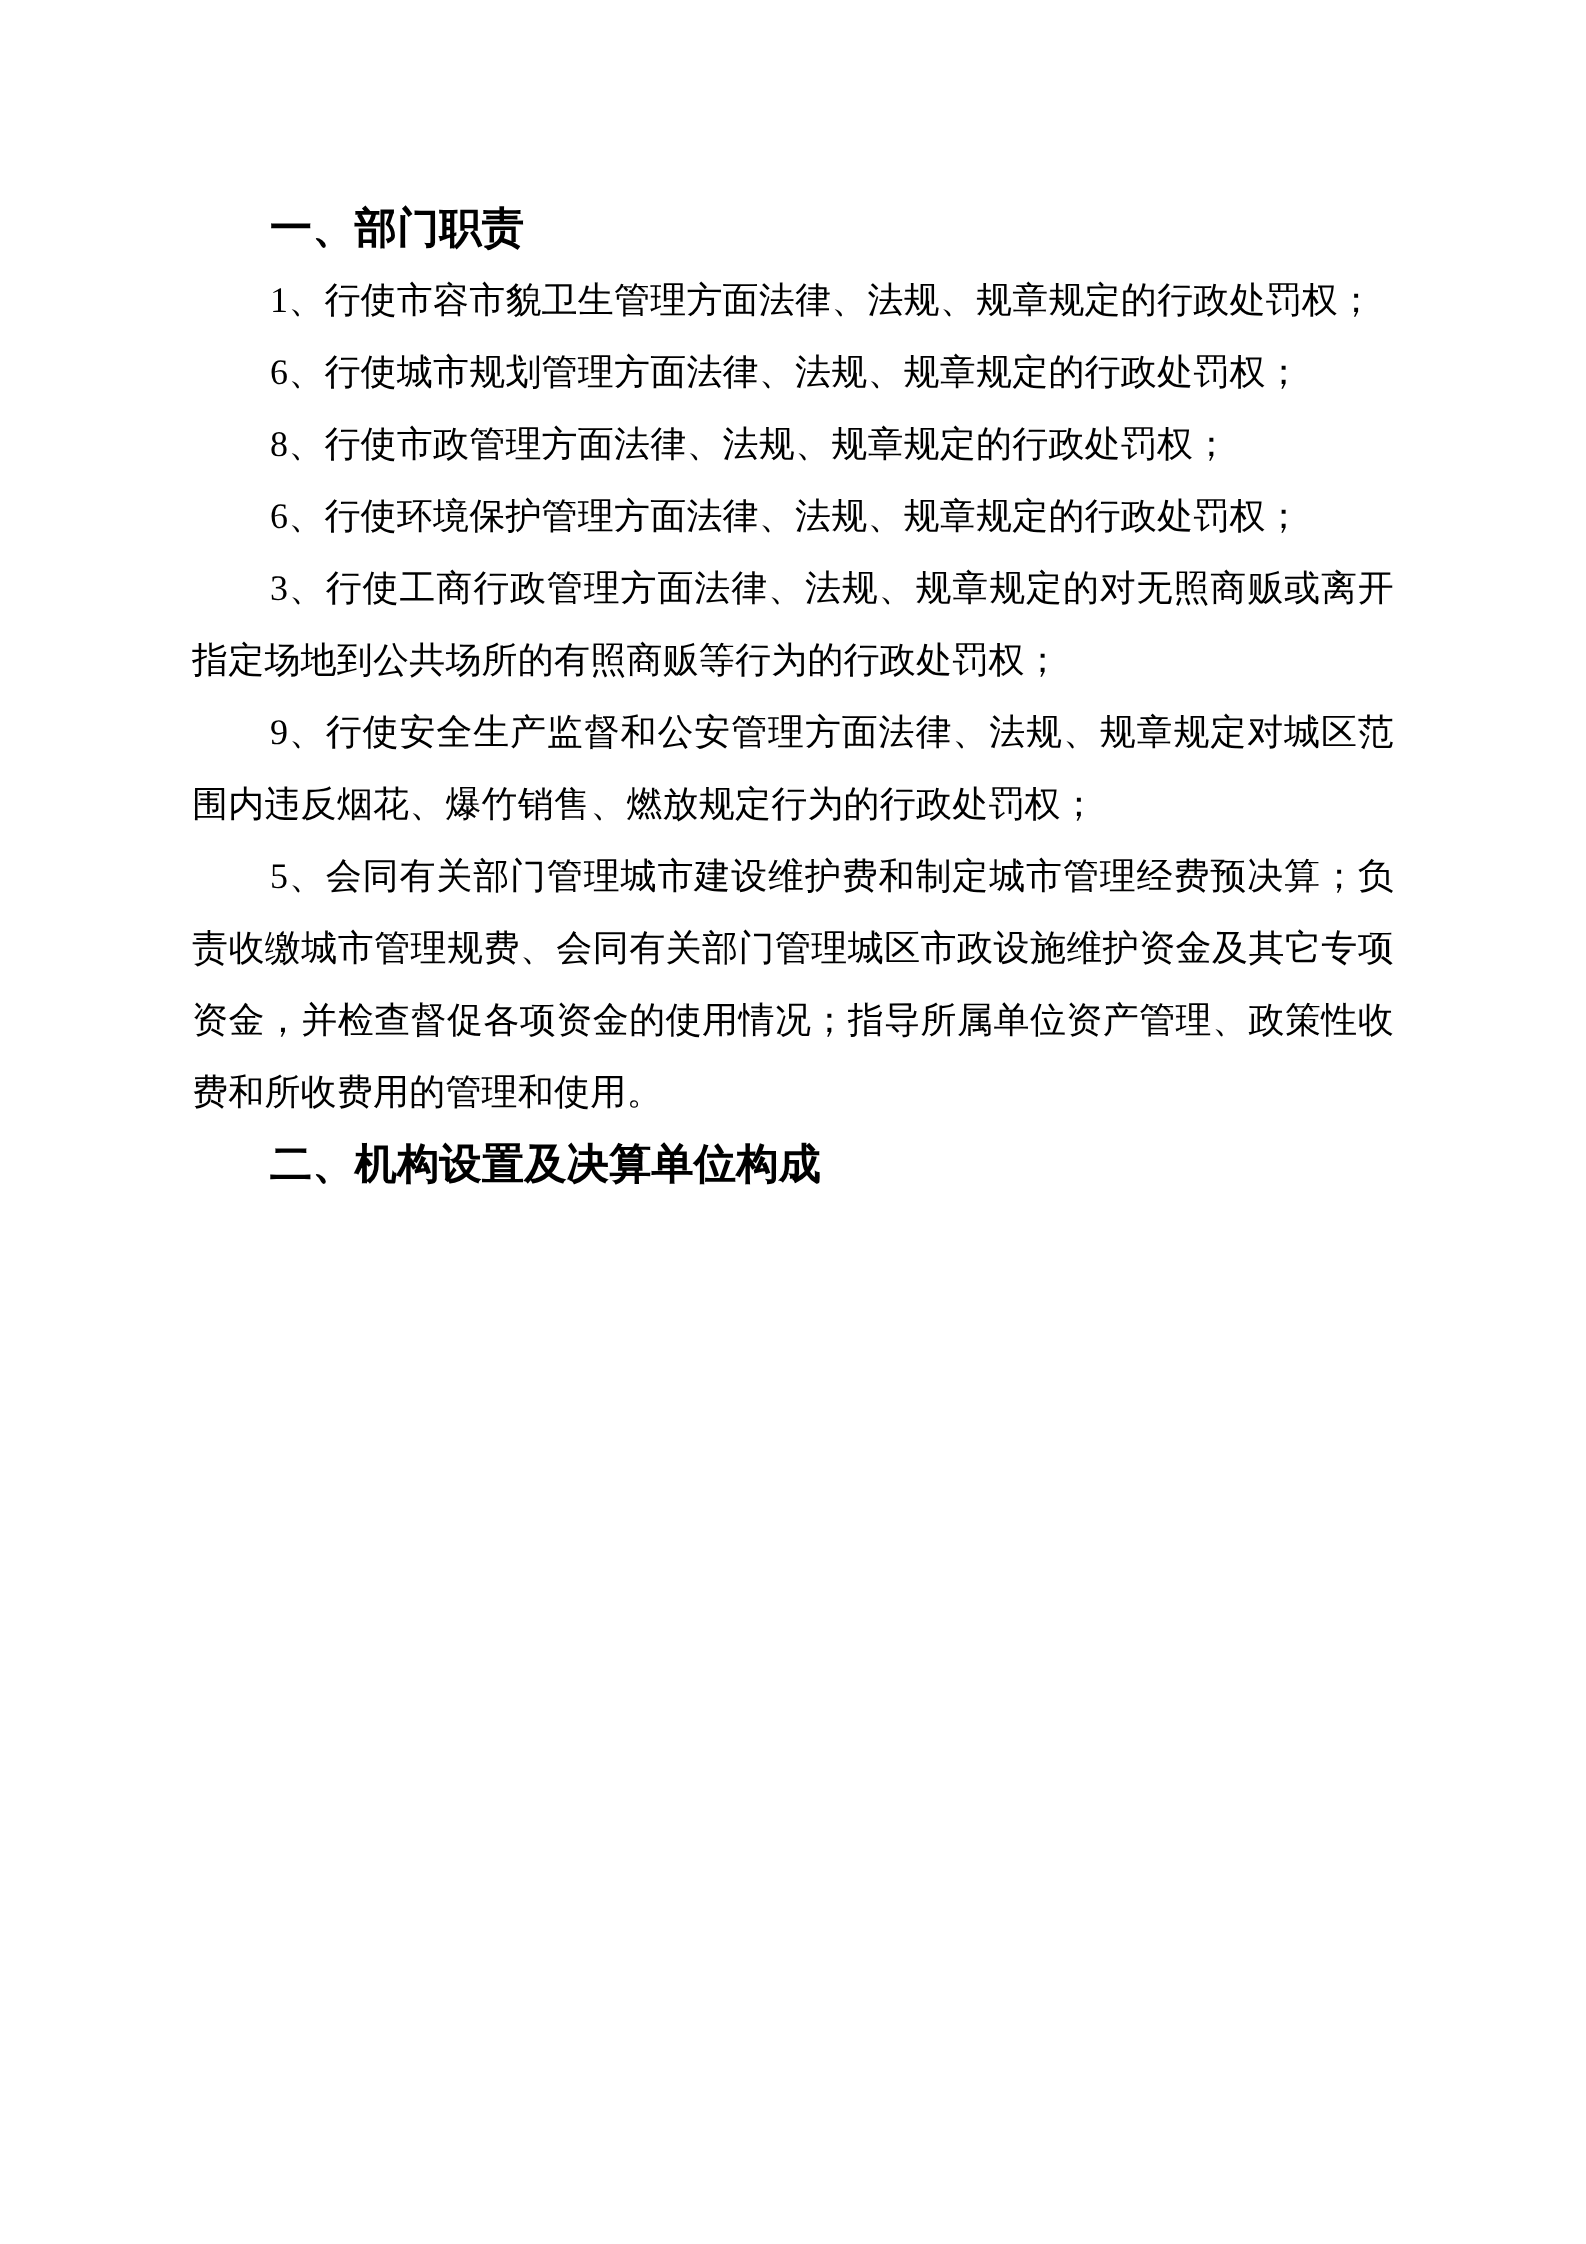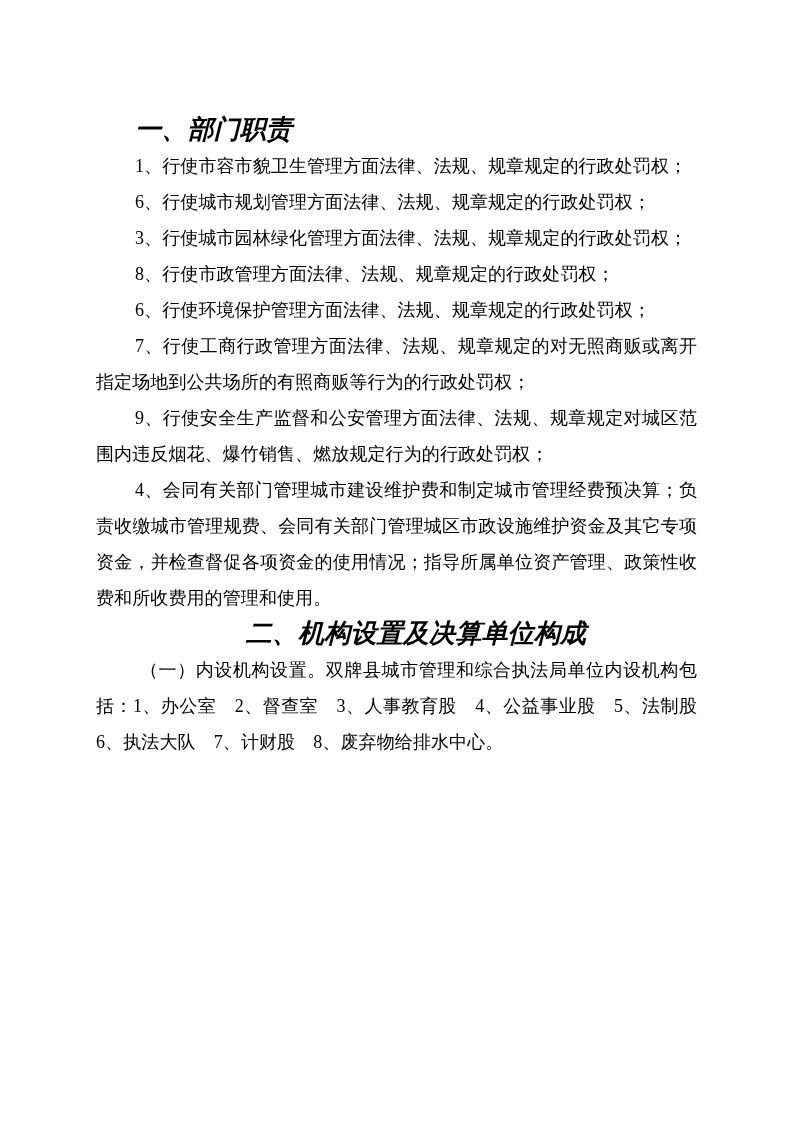--- a/index.html
+++ b/index.html
@@ -20,30 +20,28 @@
     height: 1122px;
     box-sizing: border-box;
     padding: 96px 96px 80px 96px;
   }
   .doc-body {
     font-size: 19.5px;
     line-height: 36px;
   }
   .heading {
     font-weight: bold;
-    margin: 16px 0 0 0;
+    margin: 0 0 0 0;
     text-indent: 39px;
-    font-size: 26px;
+    font-size: 21px;
     line-height: 36px;
     letter-spacing: 0.2px;
-    font-style: italic;
   }
   .heading.second {
     margin-top: 0;
-    text-align: center;
   }
   .para {
     margin: 0;
     text-indent: 39px;
     text-align: justify;
     text-justify: inter-ideograph;
     font-size: 18px;
     line-height: 36px;
     letter-spacing: 0.1px;
   }
@@ -54,25 +52,23 @@
 </head>
 <body>
 
 <div class="page">
   <div class="doc-body">
 
     <h2 class="heading">一、部门职责</h2>
 
     <p class="para">1、行使市容市貌卫生管理方面法律、法规、规章规定的行政处罚权；</p>
     <p class="para">6、行使城市规划管理方面法律、法规、规章规定的行政处罚权；</p>
-    <p class="para">3、行使城市园林绿化管理方面法律、法规、规章规定的行政处罚权；</p>
     <p class="para">8、行使市政管理方面法律、法规、规章规定的行政处罚权；</p>
     <p class="para">6、行使环境保护管理方面法律、法规、规章规定的行政处罚权；</p>
-    <p class="para">7、行使工商行政管理方面法律、法规、规章规定的对无照商贩或离开指定场地到公共场所的有照商贩等行为的行政处罚权；</p>
+    <p class="para">3、行使工商行政管理方面法律、法规、规章规定的对无照商贩或离开指定场地到公共场所的有照商贩等行为的行政处罚权；</p>
     <p class="para">9、行使安全生产监督和公安管理方面法律、法规、规章规定对城区范围内违反烟花、爆竹销售、燃放规定行为的行政处罚权；</p>
-    <p class="para">4、会同有关部门管理城市建设维护费和制定城市管理经费预决算；负责收缴城市管理规费、会同有关部门管理城区市政设施维护资金及其它专项资金，并检查督促各项资金的使用情况；指导所属单位资产管理、政策性收费和所收费用的管理和使用。</p>
+    <p class="para">5、会同有关部门管理城市建设维护费和制定城市管理经费预决算；负责收缴城市管理规费、会同有关部门管理城区市政设施维护资金及其它专项资金，并检查督促各项资金的使用情况；指导所属单位资产管理、政策性收费和所收费用的管理和使用。</p>
 
     <h2 class="heading second">二、机构设置及决算单位构成</h2>
 
-    <p class="para wide-indent">（一）内设机构设置。双牌县城市管理和综合执法局单位内设机构包括：1、办公室　2、督查室　3、人事教育股　4、公益事业股　5、法制股　6、执法大队　7、计财股　8、废弃物给排水中心。</p>
 
   </div>
 </div>
 
 </body></html>

